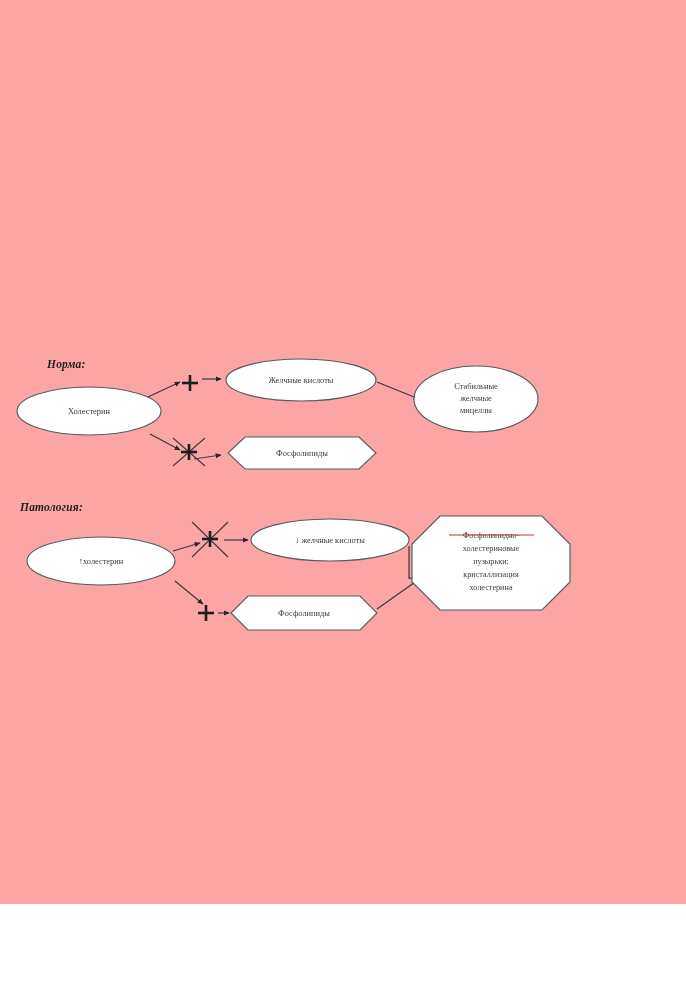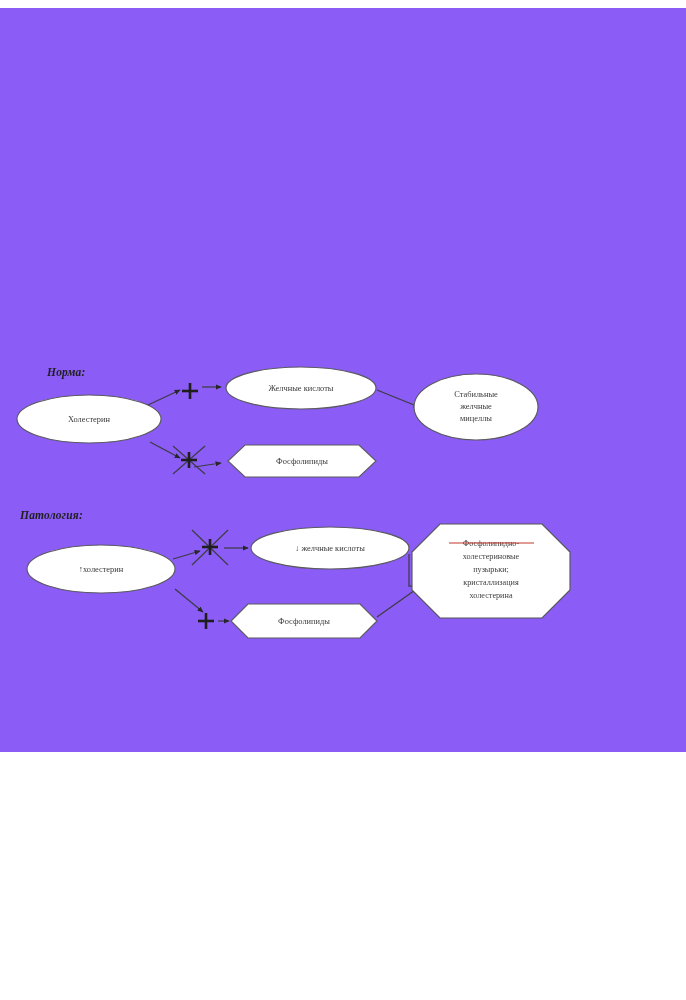--- a/index.html
+++ b/index.html
@@ -10,24 +10,24 @@
   body {
     width: 686px;
     height: 1000px;
     position: relative;
     font-family: "Liberation Serif", "DejaVu Serif", serif;
     color: #2b2b2b;
     overflow: hidden;
   }
   #page {
     position: absolute;
-    left: 0; top: 8px;
+    left: 0; top: 0;
     width: 686px;
-    height: 744px;
-    background: #8b5cf6;
+    height: 904px;
+    background: #fca5a5;
   }
   #diagram-svg {
     position: absolute;
     left: 0; top: 0;
     width: 686px;
     height: 1000px;
   }
   .section-label {
     font-style: italic;
     font-weight: bold;

